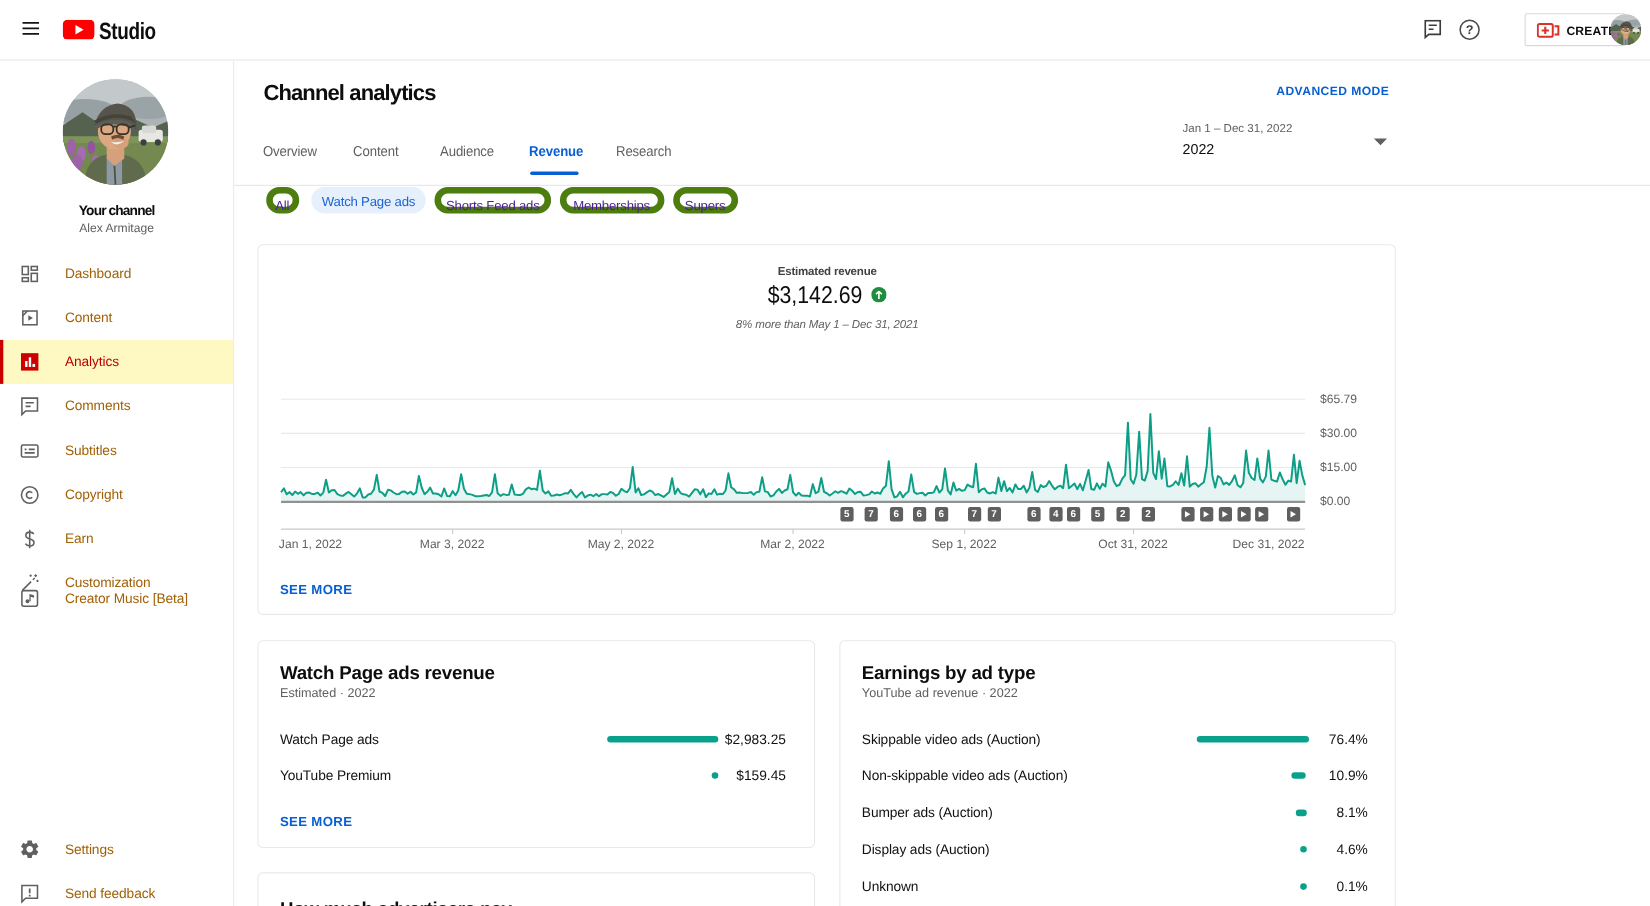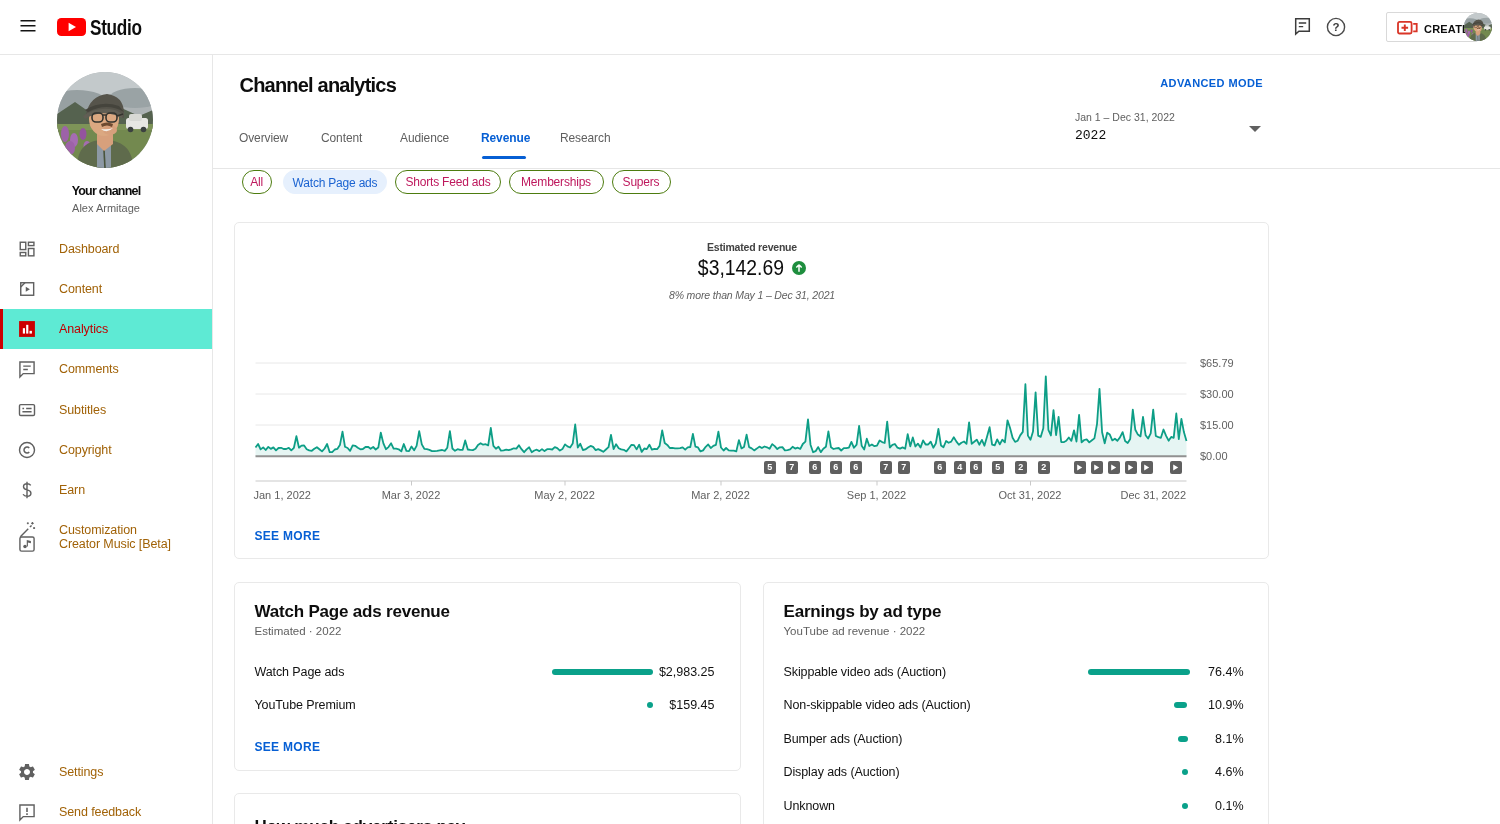--- a/index.html
+++ b/index.html
@@ -22,39 +22,39 @@
 #sidebar { position:absolute; left:0; top:55px; width:213px; height:769px; background:#fff;
   border-right:1px solid #e7e7e7; }
 #chname { position:absolute; left:0; top:129px; width:212px; text-align:center;
   font-size:12.5px; font-weight:700; color:#0d0d0d; letter-spacing:-0.8px; }
 #chowner { position:absolute; left:0; top:147px; width:212px; text-align:center;
   font-size:11px; color:#606060; }
 .navitem { position:absolute; left:0; width:212px; height:40px; }
 .navitem .nicon { position:absolute; left:17px; top:10px; width:20px; height:20px; }
 .navitem .nlabel { position:absolute; left:59px; top:50%; transform:translateY(-50%);
   font-size:12.5px; color:#a16207; letter-spacing:-0.1px; }
-.navitem.sel { background:#5eead4;padding-left:48px; }
+.navitem.sel { background:#fef9c3;padding-left:48px; }
 .navitem.sel::before { content:""; position:absolute; left:0; top:0; width:3px; height:40px; background:#c00; }
 .navitem.sel .nlabel { color:#c00000; }
 
 #main { position:absolute; left:213px; top:55px; width:1287px; height:769px; background:#fff; }
 #pagetitle { position:absolute; left:26.5px; top:19px; font-size:20px; font-weight:700; color:#0d0d0d; letter-spacing:-0.8px;}
 #advmode { position:absolute; right:237px; top:22px; font-size:11px; font-weight:700;
   color:#065fd4; letter-spacing:0.4px; }
 .tab { position:absolute; top:75px; font-size:13px; color:#5f5f5f; letter-spacing:-0.1px;
   transform:scaleX(0.92); transform-origin:left center; }
 .tab.active { color:#065fd4; font-weight:700; }
 #tabline { position:absolute; left:268.5px; top:101px; width:44px; height:3px; background:#065fd4; border-radius:2px;}
 #hdrborder { position:absolute; left:0; top:113px; width:1287px; height:1px; background:#e6e6e6; }
 #datelbl1 { position:absolute; left:862px; top:56px; font-size:10.5px; color:#606060; }
-#datelbl2 { position:absolute; left:862px; top:73px; font-size:13px; color:#0d0d0d;font-family:Liberation Mono, monospace; }
+#datelbl2 { position:absolute; left:862px; top:73px; font-size:13px; color:#0d0d0d; }
 #datecaret { position:absolute; left:1036px; top:71px; width:0; height:0;
   border-left:6px solid transparent; border-right:6px solid transparent; border-top:6px solid #606060; }
 .chip { position:absolute; top:115px; height:24px; line-height:22px; border-radius:12px;
-  border:1px solid #4d7c0f; background:#fff; font-size:12px; color:#be185d;
+  border:6px solid #4d7c0f; background:#fff; font-size:12px; color:#4c1d95;
   letter-spacing:-0.2px; text-align:center; }
 .chip.sel { background:#e6f0fd; border:1px solid #e6f0fd; color:#1b63d1; line-height:24px; }
 .card { position:absolute; background:#fff; border:1px solid #e9e9e9; border-radius:5px; }
 #card1 { left:20.5px; top:166.5px; width:1035px; height:337px; }
 #card2 { left:20.5px; top:526.5px; width:507px; height:189px; }
 #card3 { left:549.5px; top:526.5px; width:506.5px; height:320px; }
 #card4 { left:20.5px; top:737.5px; width:507px; height:120px; }
 .ctitle { position:absolute; left:20px; top:19px; font-size:17px; font-weight:700; color:#0d0d0d; letter-spacing:-0.2px;}
 .csub { position:absolute; left:20px; top:42px; font-size:11.5px; color:#606060; }
 .rowlbl { position:absolute; left:20px; font-size:12.5px; color:#111; letter-spacing:-0.1px; }

